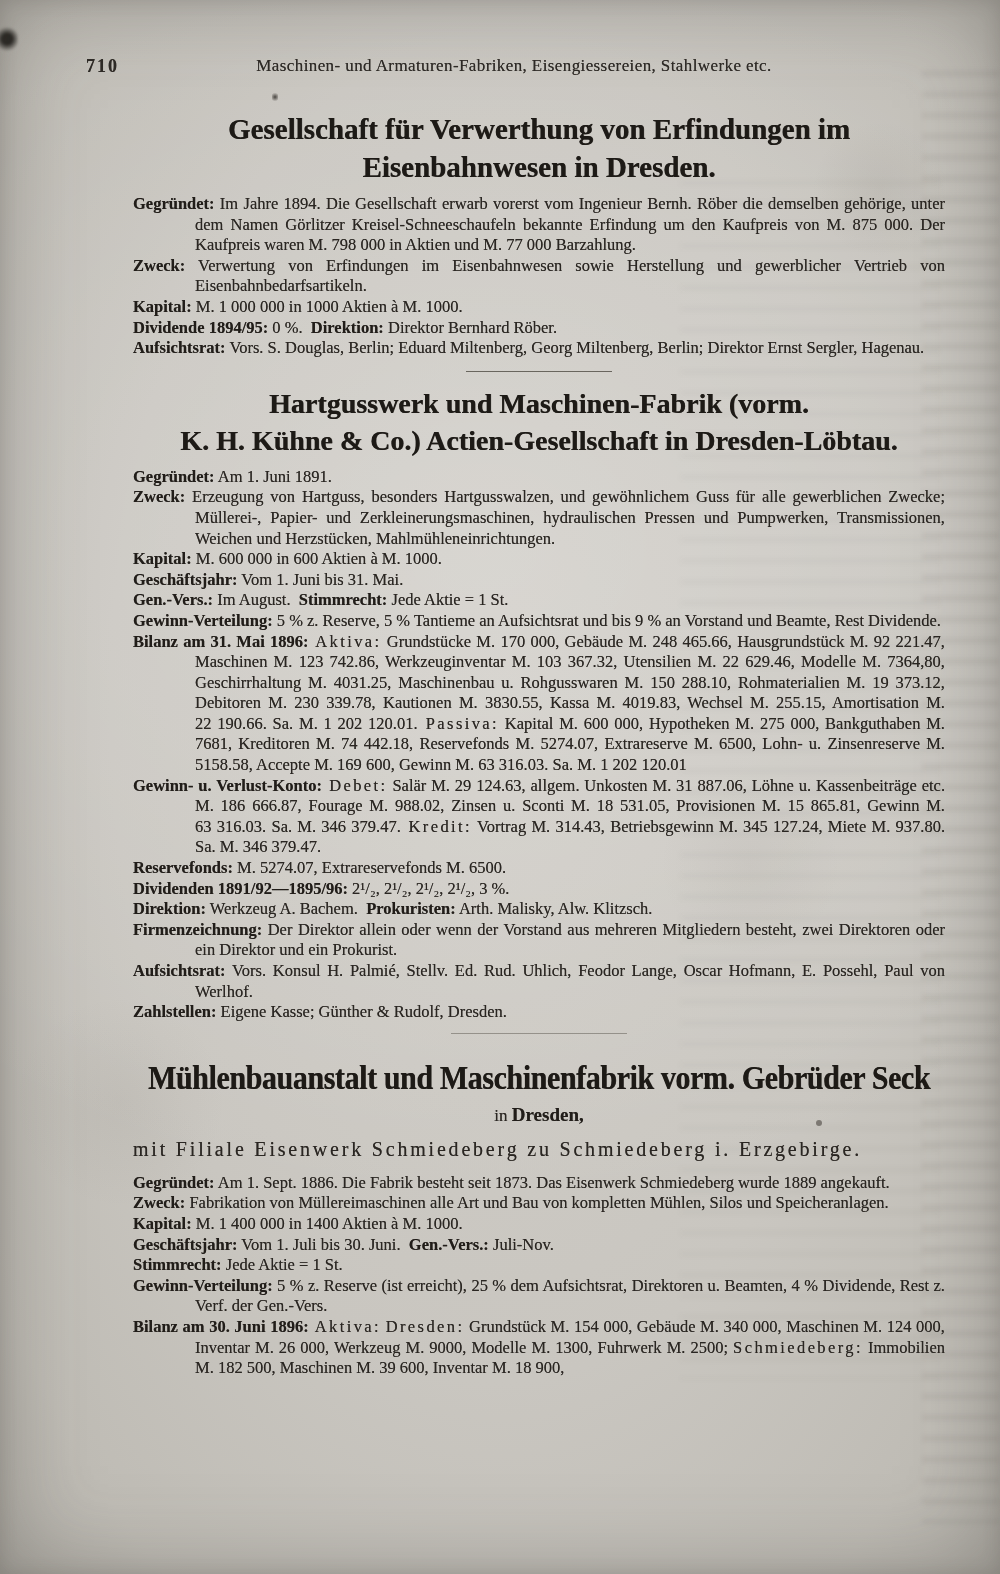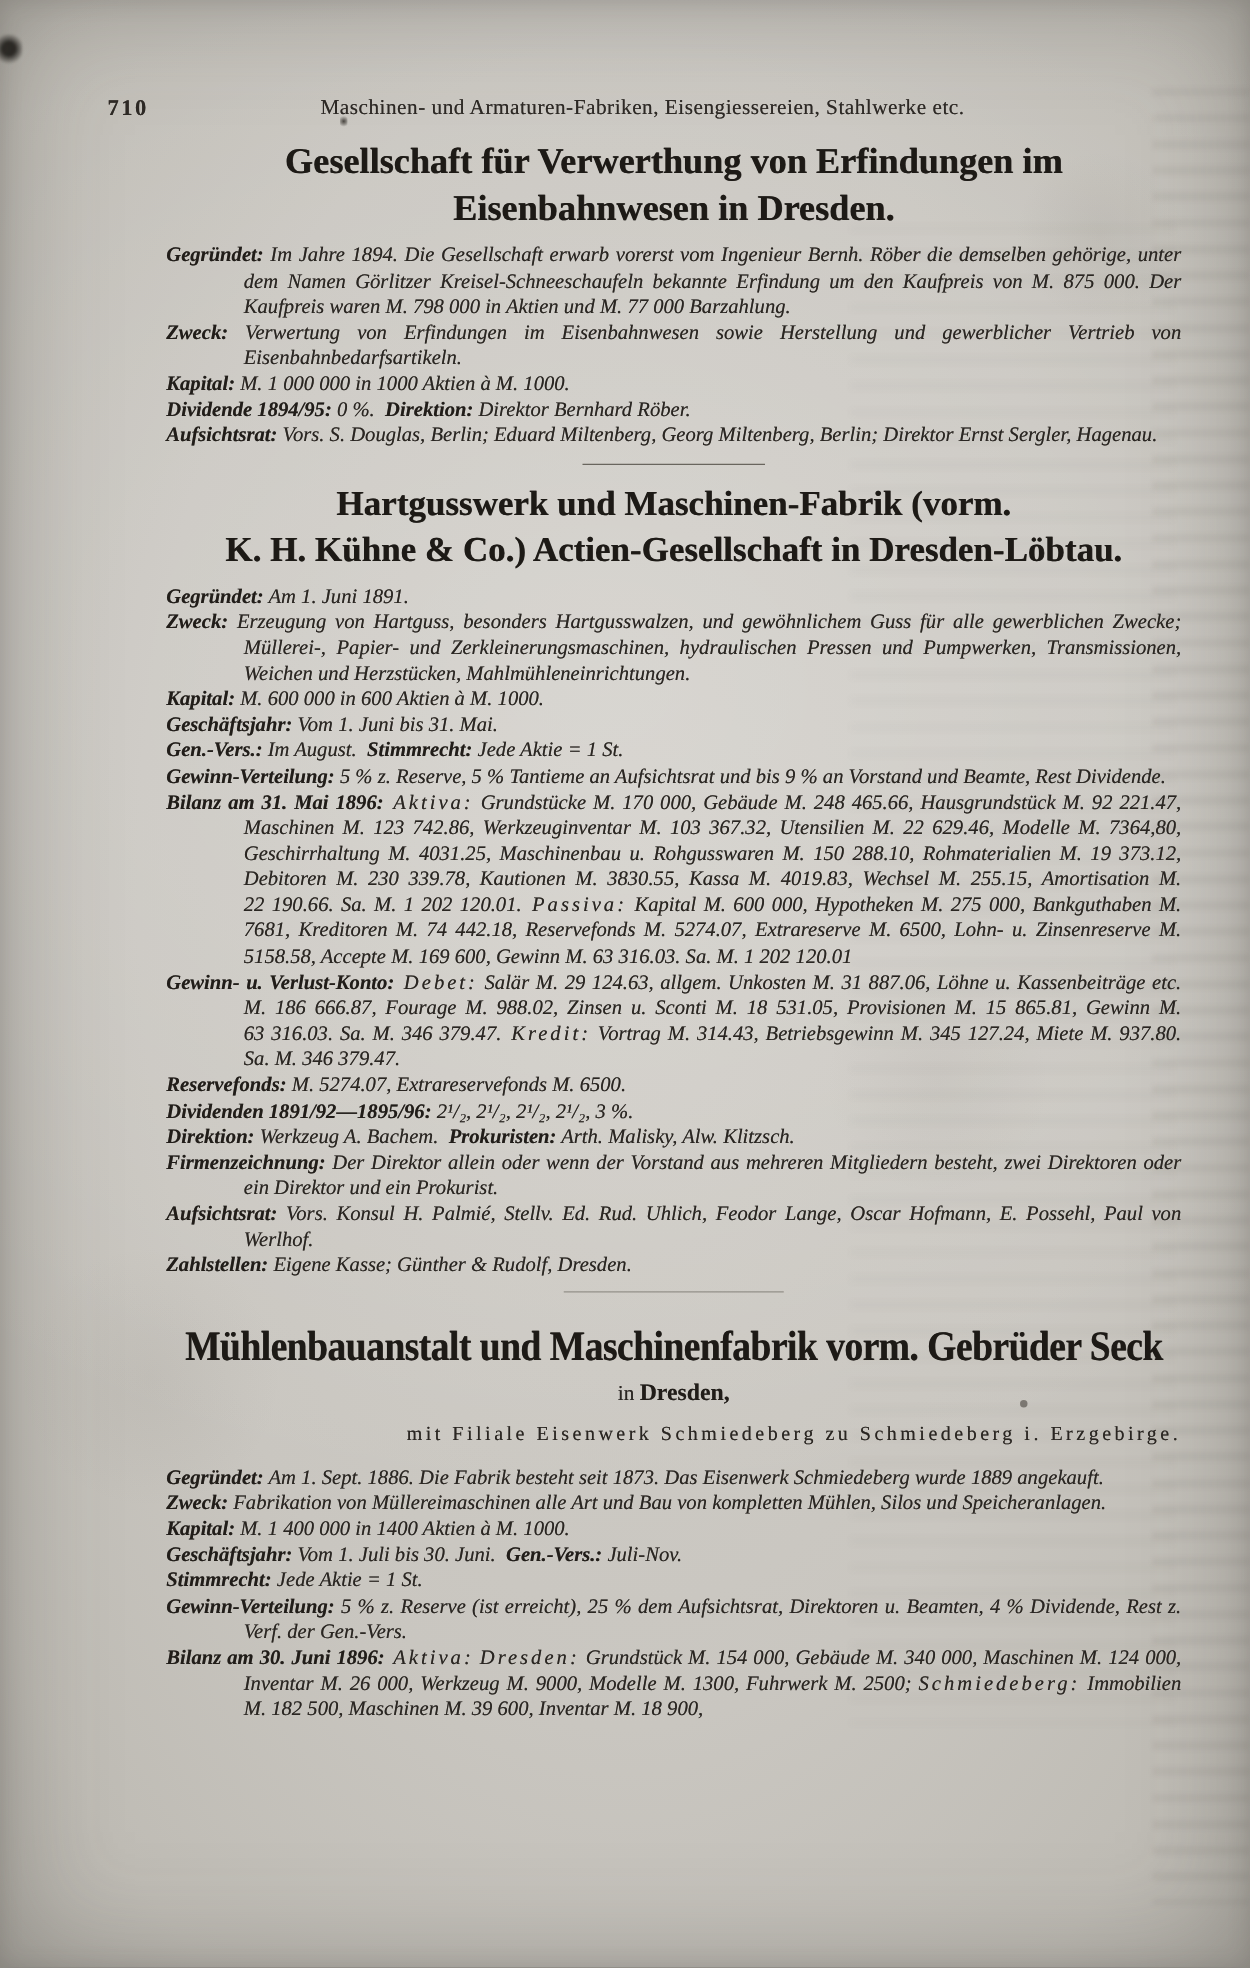--- a/index.html
+++ b/index.html
@@ -36,47 +36,47 @@
   }
   .speck-a { position:absolute; left:-4px; top:26px; width:22px; height:26px;
     background:radial-gradient(circle, rgba(22,20,17,.9) 30%, rgba(22,20,17,0) 72%);
     filter:blur(1px); }
   .speck-b { position:absolute; left:272px; top:92px; width:6px; height:10px;
     background:radial-gradient(circle, rgba(40,36,32,.8), rgba(40,36,32,0) 75%);
     filter:blur(.4px); }
   .speck-c { position:absolute; left:816px; top:1120px; width:6px; height:6px; border-radius:50%;
     background:rgba(62,57,51,.55); filter:blur(.5px); }
   
-  .pagehead { position:absolute; top:76px; left:86px; right:58px; height:24px;
+  .pagehead { position:absolute; top:56px; left:86px; right:58px; height:24px;
     font-size:17px; letter-spacing:.4px; color:#2e2a26;
     text-shadow:0 0 .5px rgba(46,42,38,.7); }
   .pnum { position:absolute; left:0; top:0; font-weight:bold; letter-spacing:2px; font-size:18px; }
   .ptitle { display:block; text-align:center; }
   
   .content { position:absolute; top:110px; left:133px; width:812px; }
   .title { margin:0; text-align:center; font-weight:bold; color:#1d1a16;
     text-shadow:.4px 0 0 rgba(29,26,22,.85); }
   .t1 { font-size:29px; line-height:38px; }
   .t2 { font-size:28px; line-height:37px; }
   .t3 { font-size:30px; line-height:40px; margin-top:24px; letter-spacing:-.4px;
     transform:scaleY(1.12); transform-origin:center; white-space:nowrap; }
   .tl { display:block; }
   .entries { margin-top:8px; }
   .entry { margin:0; padding-left:62px; text-indent:-62px;
     font-size:16.5px; line-height:20.6px; text-align:justify;
-    text-shadow:0 0 .45px rgba(42,38,34,.65);font-style:italic; }
+    text-shadow:0 0 .45px rgba(42,38,34,.65); }
   .b { font-weight:bold; color:#211d19; }
   .spx { letter-spacing:2.4px; }
   .rule { width:146px; border:0; border-top:1.4px solid rgba(70,65,58,.75);
     margin:12px auto 13px; }
   .rule.r2 { width:176px; border-top-color:rgba(90,85,78,.5); margin:10px auto 0; }
   .subtitle1 { text-align:center; font-size:17px; margin-top:4px; line-height:26px;
     text-shadow:0 0 .45px rgba(42,38,34,.65); }
   .subtitle1 .b { font-size:19px; }
-  .subtitle2 { text-align:right; font-size:16px; letter-spacing:2.8px; margin-top:8px;
+  .subtitle2 { text-align:left; font-size:20px; letter-spacing:2.8px; margin-top:8px;
     line-height:24px; text-shadow:0 0 .45px rgba(42,38,34,.65); }
   .entries.last { margin-top:12px; }
 </style>
 </head>
 <body>
 
 <div class="page">
 
   <div class="bleed-right"></div>
   <div class="bleed-mid"></div>

